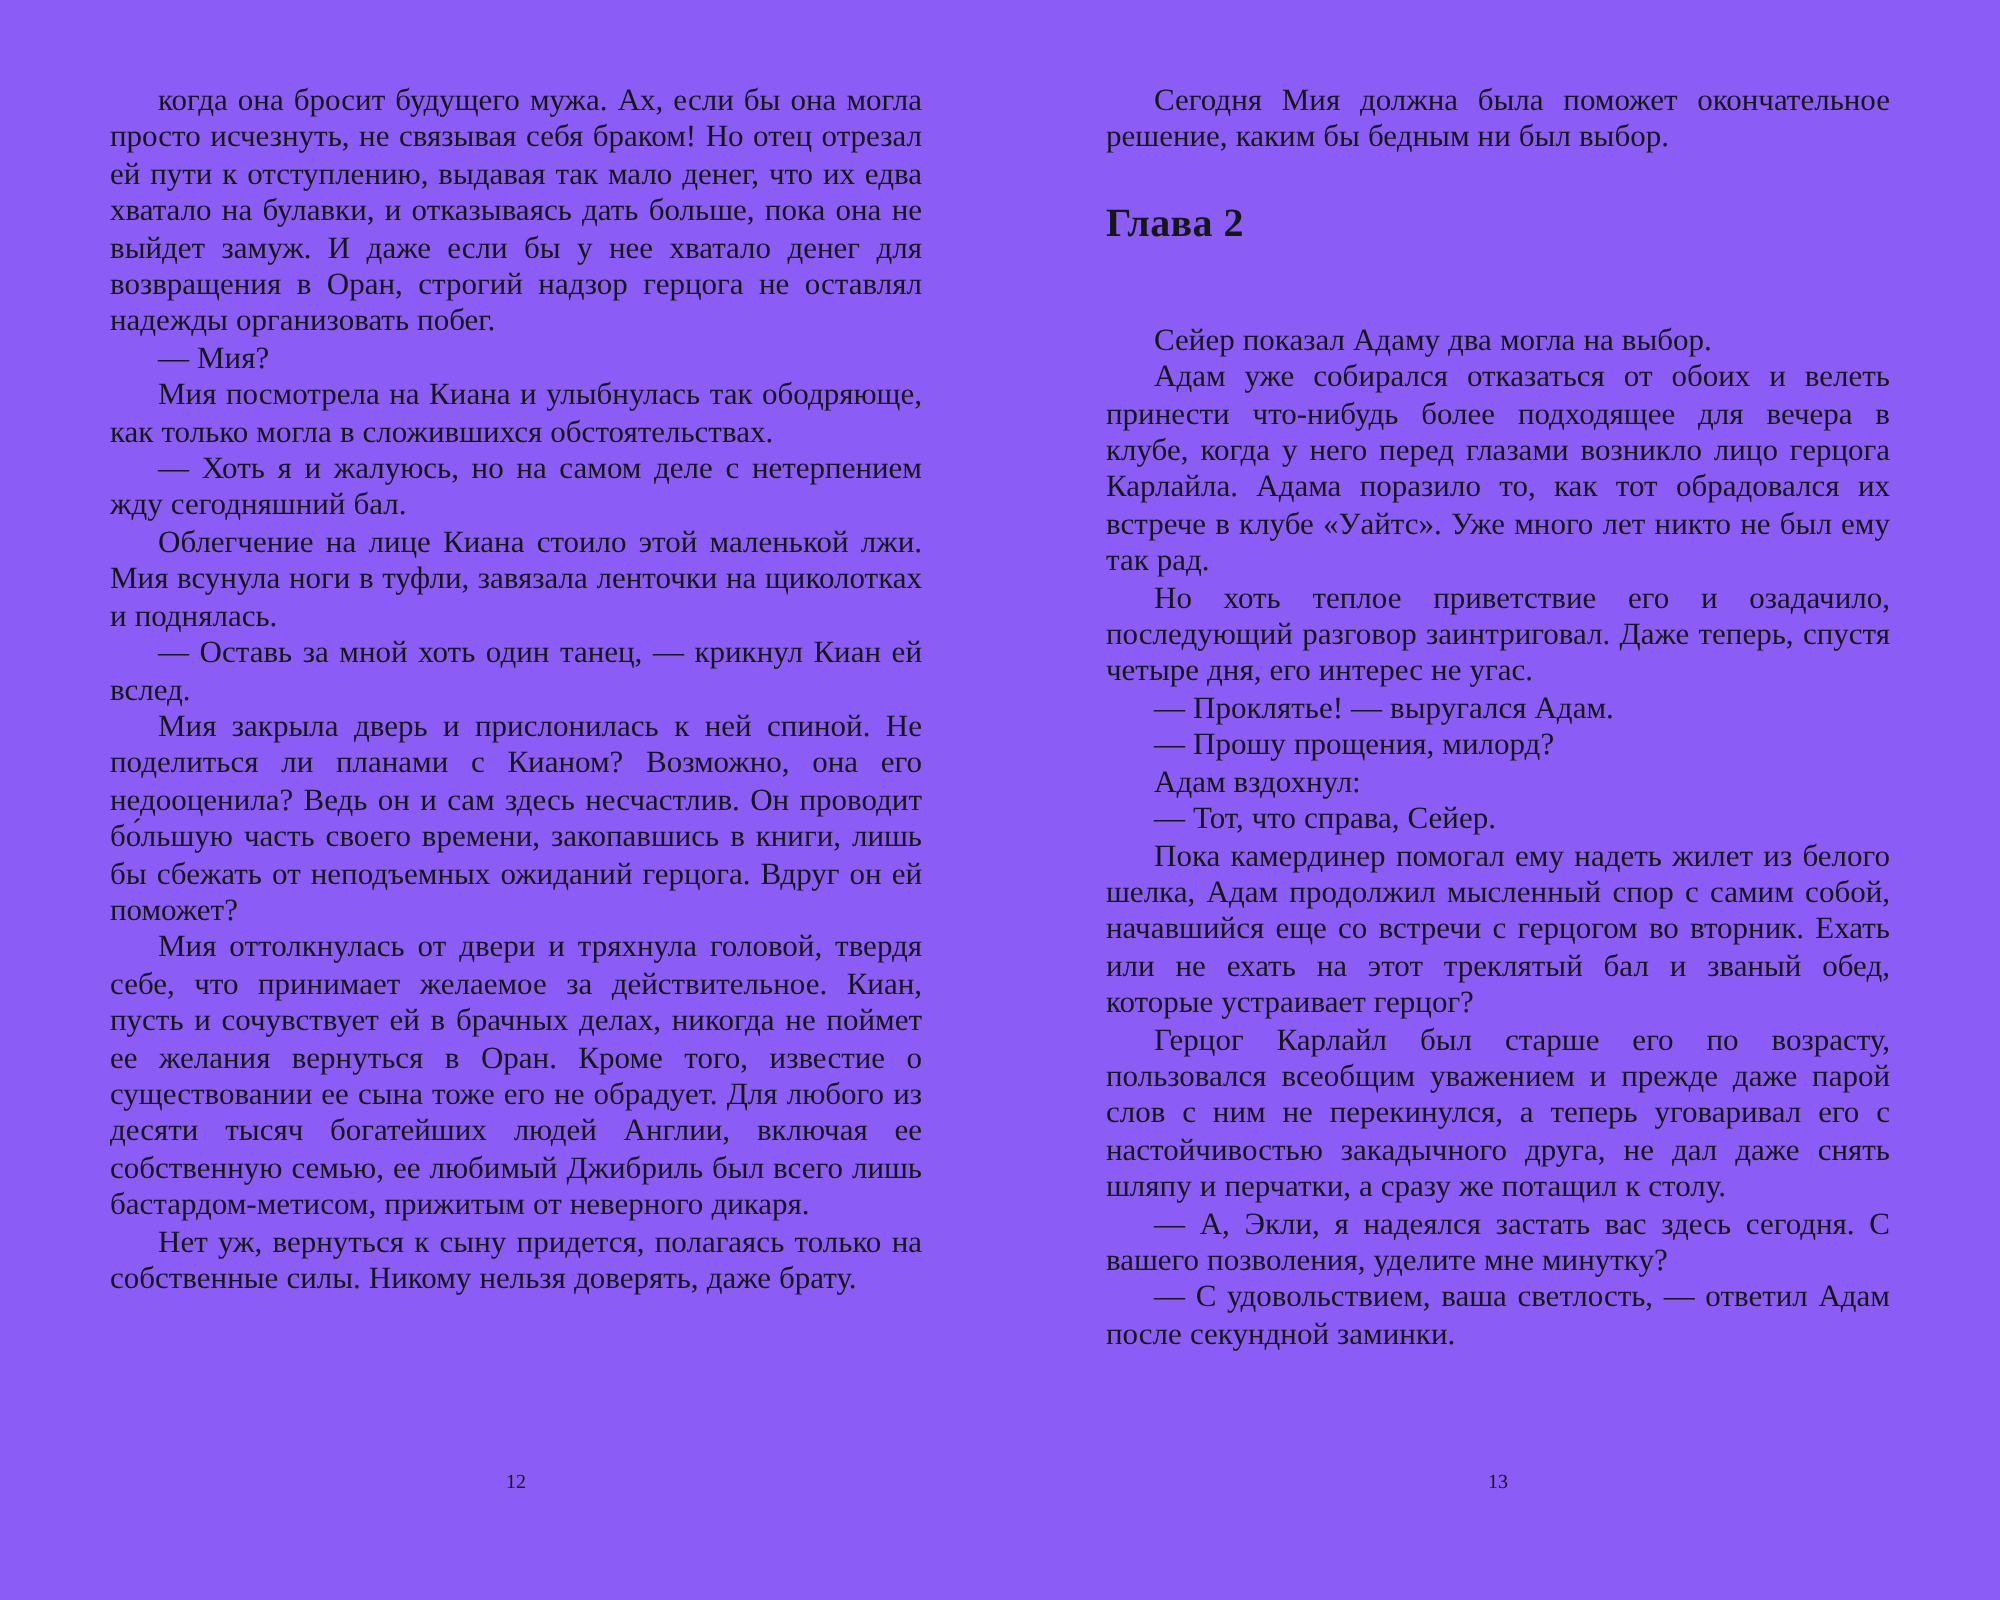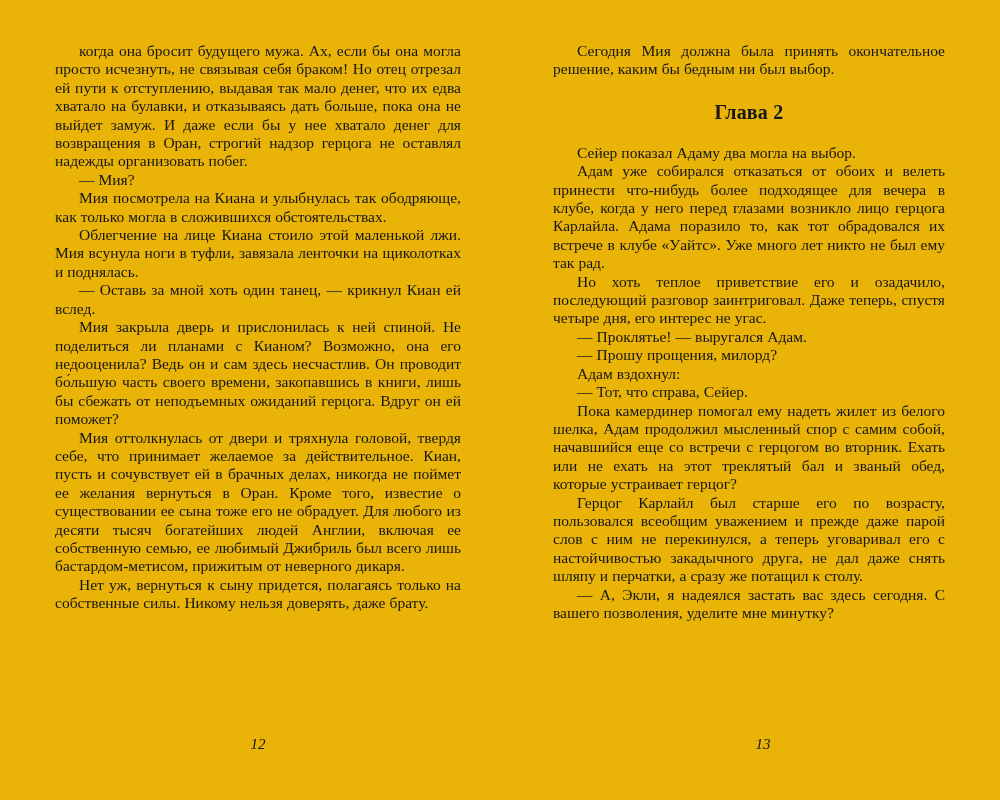--- a/index.html
+++ b/index.html
@@ -7,93 +7,93 @@
     padding: 0;
     background: #ffffff;
     width: 1000px;
     height: 800px;
     overflow: hidden;
   }
   .spread {
     position: relative;
     width: 1000px;
     height: 800px;
-    background: #eab308;
+    background: #8b5cf6;
     font-family: "Liberation Serif", "DejaVu Serif", serif;
     color: #161616;
   }
   .page {
     position: absolute;
     top: 42px;
   }
   .page-left  { left: 55px;  width: 406px; }
   .page-right { left: 553px; width: 392px; }
   .page-body p.para {
     margin: 0;
     font-size: 15.5px;
     line-height: 18.4px;
     text-align: justify;
     text-indent: 24px;
     hyphens: auto;
     -webkit-hyphens: auto;
     word-spacing: 0.01em;
   }
   .chapter-heading {
-    margin: 22px 0 20px 0;
+    margin: 22px 0 38px 0;
     font-size: 20px;
     font-weight: bold;
-    text-align: center;
     letter-spacing: 0.2px;
   }
   .page-number {
     position: absolute;
     top: 736px;
-    font-size: 15px;
+    font-size: 10px;
     text-align: center;
     width: 406px;
-    font-style: italic;
   }
   .page-number-left  { left: 55px; }
-  .page-number-right { left: 560px; width: 406px; }
+  .page-number-right { left: 546px; width: 406px; }
 </style>
 </head>
 <body>
 
 <div class="spread">
 
   <div class="page page-left">
     <div class="page-body">
         <p class="para">когда она бросит будущего мужа. Ах, если бы она могла просто исчезнуть, не связывая себя браком! Но отец отрезал ей пути к отступлению, выдавая так мало денег, что их едва хватало на булавки, и отказываясь дать больше, пока она не выйдет замуж. И даже если бы у нее хватало денег для возвращения в Оран, строгий надзор герцога не оставлял надежды организовать побег.</p>
         <p class="para">— Мия?</p>
         <p class="para">Мия посмотрела на Киана и улыбнулась так ободряюще, как только могла в сложившихся обстоятельствах.</p>
+        <p class="para">— Хоть я и жалуюсь, но на самом деле с нетерпением жду сегодняшний бал.</p>
         <p class="para">Облегчение на лице Киана стоило этой маленькой лжи. Мия всунула ноги в туфли, завязала ленточки на щиколотках и поднялась.</p>
         <p class="para">— Оставь за мной хоть один танец, — крикнул Киан ей вслед.</p>
         <p class="para">Мия закрыла дверь и прислонилась к ней спиной. Не поделиться ли планами с Кианом? Возможно, она его недооценила? Ведь он и сам здесь несчастлив. Он проводит бо́льшую часть своего времени, закопавшись в книги, лишь бы сбежать от неподъемных ожиданий герцога. Вдруг он ей поможет?</p>
         <p class="para">Мия оттолкнулась от двери и тряхнула головой, твердя себе, что принимает желаемое за действительное. Киан, пусть и сочувствует ей в брачных делах, никогда не поймет ее желания вернуться в Оран. Кроме того, известие о существовании ее сына тоже его не обрадует. Для любого из десяти тысяч богатейших людей Англии, включая ее собственную семью, ее любимый Джибриль был всего лишь бастардом-метисом, прижитым от неверного дикаря.</p>
         <p class="para">Нет уж, вернуться к сыну придется, полагаясь только на собственные силы. Никому нельзя доверять, даже брату.</p>
       </div>
   </div>
 
   <div class="page page-right">
     <div class="page-body">
       <div>
-          <p class="para">Сегодня Мия должна была принять окончательное решение, каким бы бедным ни был выбор.</p>
+          <p class="para">Сегодня Мия должна была поможет окончательное решение, каким бы бедным ни был выбор.</p>
         </div>
       <h2 class="chapter-heading">Глава 2</h2>
       <div>
           <p class="para">Сейер показал Адаму два могла на выбор.</p>
           <p class="para">Адам уже собирался отказаться от обоих и велеть принести что-нибудь более подходящее для вечера в клубе, когда у него перед глазами возникло лицо герцога Карлайла. Адама поразило то, как тот обрадовался их встрече в клубе «Уайтс». Уже много лет никто не был ему так рад.</p>
           <p class="para">Но хоть теплое приветствие его и озадачило, последующий разговор заинтриговал. Даже теперь, спустя четыре дня, его интерес не угас.</p>
           <p class="para">— Проклятье! — выругался Адам.</p>
           <p class="para">— Прошу прощения, милорд?</p>
           <p class="para">Адам вздохнул:</p>
           <p class="para">— Тот, что справа, Сейер.</p>
           <p class="para">Пока камердинер помогал ему надеть жилет из белого шелка, Адам продолжил мысленный спор с самим собой, начавшийся еще со встречи с герцогом во вторник. Ехать или не ехать на этот треклятый бал и званый обед, которые устраивает герцог?</p>
           <p class="para">Герцог Карлайл был старше его по возрасту, пользовался всеобщим уважением и прежде даже парой слов с ним не перекинулся, а теперь уговаривал его с настойчивостью закадычного друга, не дал даже снять шляпу и перчатки, а сразу же потащил к столу.</p>
           <p class="para">— А, Экли, я надеялся застать вас здесь сегодня. С вашего позволения, уделите мне минутку?</p>
+          <p class="para">— С удовольствием, ваша светлость, — ответил Адам после секундной заминки.</p>
         </div>
     </div>
   </div>
 
   <div class="page-number page-number-left">12</div>
 
   <div class="page-number page-number-right">13</div>
 
 </div>
 

